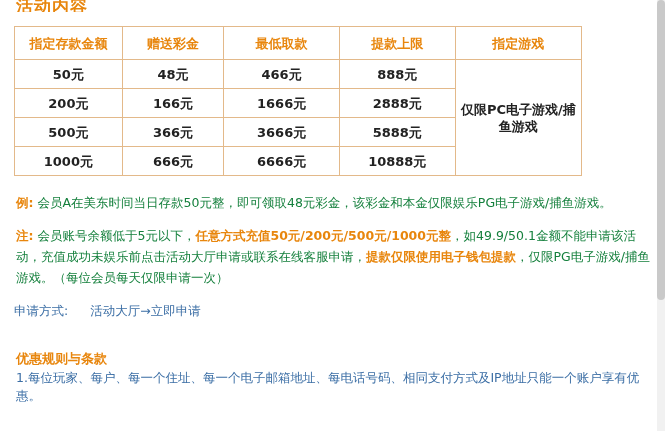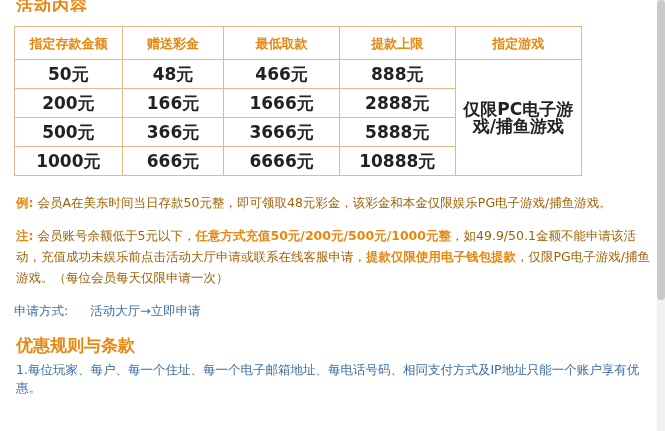--- a/index.html
+++ b/index.html
@@ -37,21 +37,21 @@
   .promo-table {
     width: 568px;
     margin: 14px 0 0 0;
     border-collapse: collapse;
     table-layout: fixed;
   }
   .promo-table th,
   .promo-table td {
     border: 1px solid #e3b98a;
     text-align: center;
-    font-size: 17px;
+    font-size: 13px;
     padding: 5px 2px;
     line-height: 17px;
   }
   .promo-table th {
     color: #e8860d;
     font-weight: bold;
     background: #ffffff;
     height: 22px;
     font-size: 13px;
   }
@@ -79,46 +79,46 @@
     font-size: 12.5px;
     line-height: 21px;
     color: #3b6ea5;
     margin-bottom: 12px;
   }
   .note-label {
     color: #e8860d;
     font-weight: bold;
   }
   .note-body {
-    color: #a16207;
+    color: #15803d;
   }
   .hl {
     color: #e8860d;
     font-weight: bold;
   }
   .apply-row {
     font-size: 12.5px;
     line-height: 21px;
     margin-top: 2px;
-    margin-bottom: 14px;
+    margin-bottom: 28px;
   }
   .apply-label {
     color: #3b6ea5;
   }
   .apply-value {
     color: #3b6ea5;
     margin-left: 18px;
   }
   
   .rules-title {
     color: #e8860d;
-    font-size: 17px;
+    font-size: 13px;
     font-weight: bold;
     line-height: 20px;
-    margin-bottom: 6px;
+    margin-bottom: 0;
     padding-left: 2px;
   }
   .rule-item {
     color: #3b6ea5;
     font-size: 12.5px;
     line-height: 18px;
     padding-left: 2px;
     margin-bottom: 11px;
   }
   .scrollbar {

